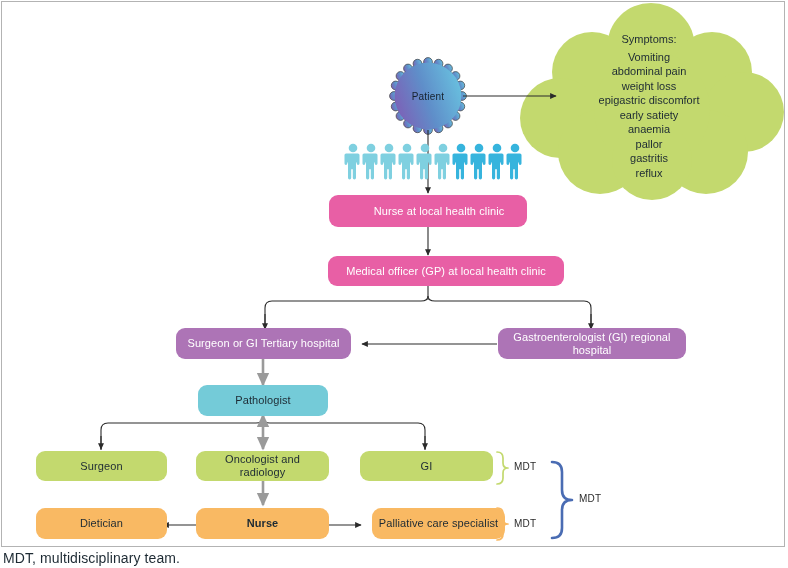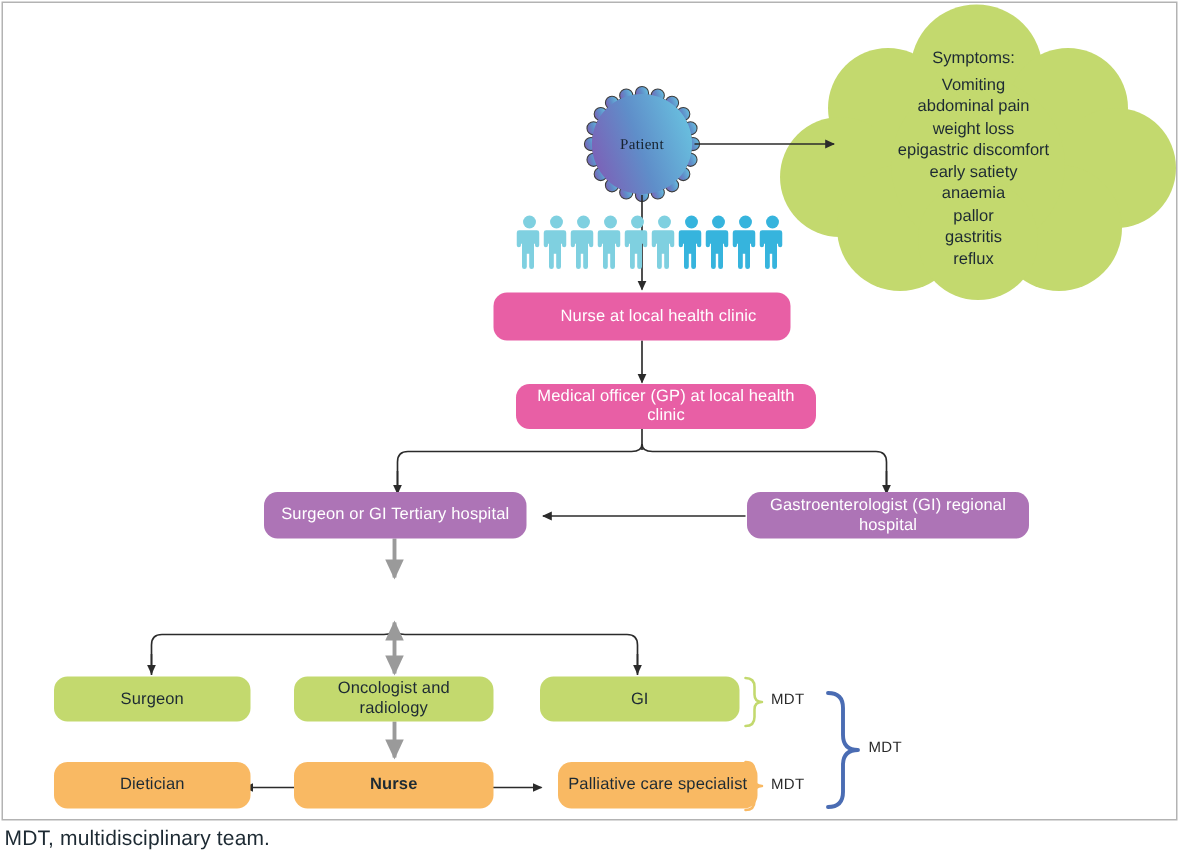--- a/index.html
+++ b/index.html
@@ -39,21 +39,21 @@
   }
   .node.pink{background:#e85fa5;color:#ffffff;}
   .node.purple{background:#ad74b6;color:#ffffff;}
   .node.teal{background:#74cbd8;color:#1d2a33;}
   .node.green{background:#c3d96e;color:#1d2a33;}
   .node.orange{background:#f9b963;color:#1d2a33;}
 
   
   .patient-wrap{
     position:absolute;
-    width:76px;height:76px;font-family:Liberation Serif, serif;
+    width:76px;height:76px;
   }
   .patient-label{
     position:absolute;left:0;top:0;width:76px;height:76px;
     display:flex;align-items:center;justify-content:center;
     font-size:10px;color:#16222e;
     letter-spacing:.2px;
   }
 
   
   .cloud-wrap{
@@ -286,32 +286,35 @@
       <path d="M4.1,11.5 h9.8 a1.6,1.6 0 0 1 1.6,1.6 v8.4 a1.4,1.4 0 0 1 -2.8,0 v-1
                h-0.7 v15.3 a1.6,1.6 0 0 1 -3.2,0 v-8.6 h-1.6 v8.6 a1.6,1.6 0 0 1 -3.2,0
                v-15.3 h-0.7 v1 a1.4,1.4 0 0 1 -2.8,0 v-8.4 a1.6,1.6 0 0 1 1.6,-1.6 z" fill="#36b4dd"></path>
     </svg>
   </div>
 
   <div class="node pink" style="left:329px;top:195px;width:198px;height:32px;padding-left:28px;">
     <span>Nurse at local health clinic</span>
   </div>
 
-  <div class="node pink" style="left:344px;top:256px;width:200px;height:30px;justify-content:flex-end;">
+  <div class="node pink" style="left:328px;top:256px;width:236px;height:30px;">
     <span>Medical officer (GP) at local health clinic</span>
   </div>
 
   <div class="node purple" style="left:176px;top:328px;width:175px;height:31px;">
     <span>Surgeon or GI Tertiary hospital</span>
   </div>
 
   <div class="node purple" style="left:498px;top:328px;width:188px;height:31px;">
     <span>Gastroenterologist (GI) regional hospital</span>
   </div>
 
+  <div class="node teal" style="left:198px;top:385px;width:130px;height:31px;">
+    <span>Pathologist</span>
+  </div>
 
   <div class="node green" style="left:36px;top:451px;width:131px;height:30px;">
     <span>Surgeon</span>
   </div>
 
   <div class="node green" style="left:196px;top:451px;width:133px;height:30px;">
     <span>Oncologist and radiology</span>
   </div>
 
   <div class="node green" style="left:360px;top:451px;width:133px;height:30px;">

